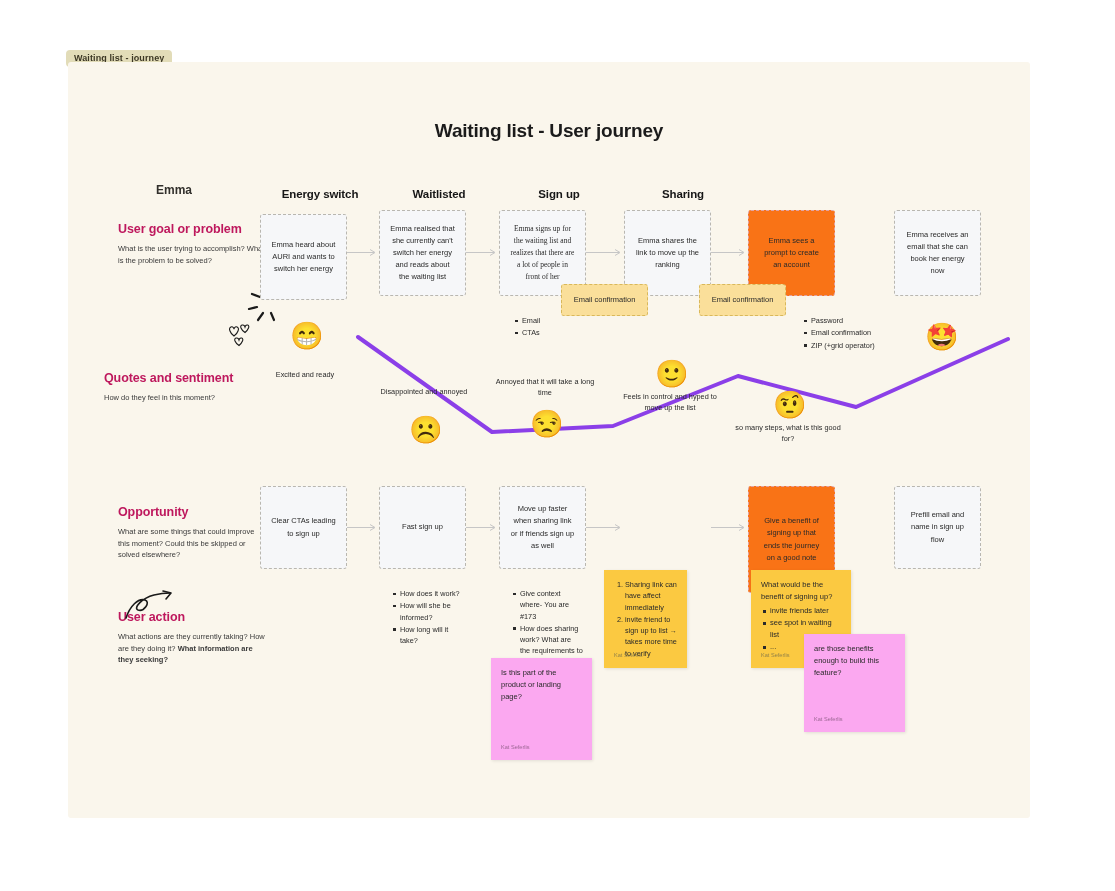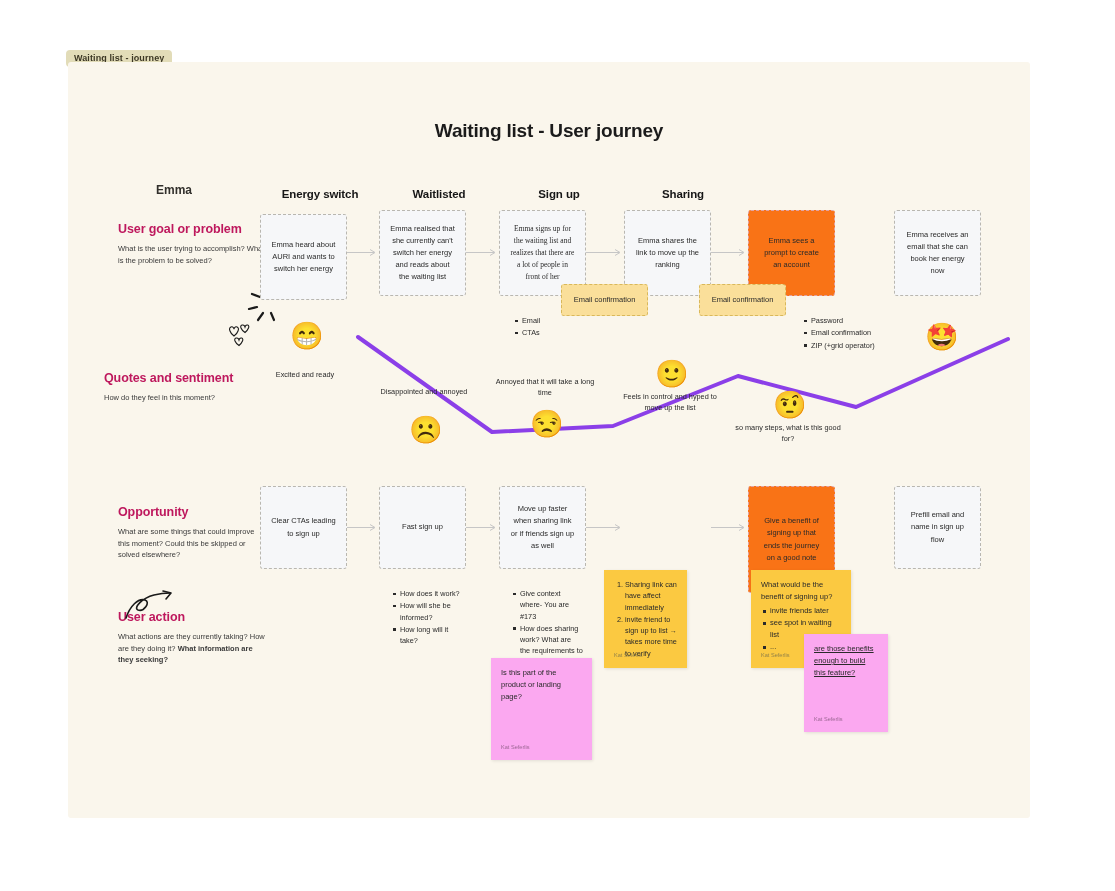--- a/index.html
+++ b/index.html
@@ -421,18 +421,18 @@
       <li>...</li>
     </ul>
     <div class="author">Kat Seferlis</div>
   </div>
 
   <div class="sticky pink" style="left:423px;top:596px;width:101px;height:102px;">
     <div>Is this part of the product or landing page?</div>
     <div class="author">Kat Seferlis</div>
   </div>
 
-  <div class="sticky pink" style="left:736px;top:572px;width:84px;height:98px;text-decoration:underline;">
+  <div class="sticky pink" style="left:736px;top:572px;width:101px;height:98px;">
     <div>are those benefits enough to build this feature?</div>
     <div class="author">Kat Seferlis</div>
   </div>
 
 </div>
 
 </body></html>

